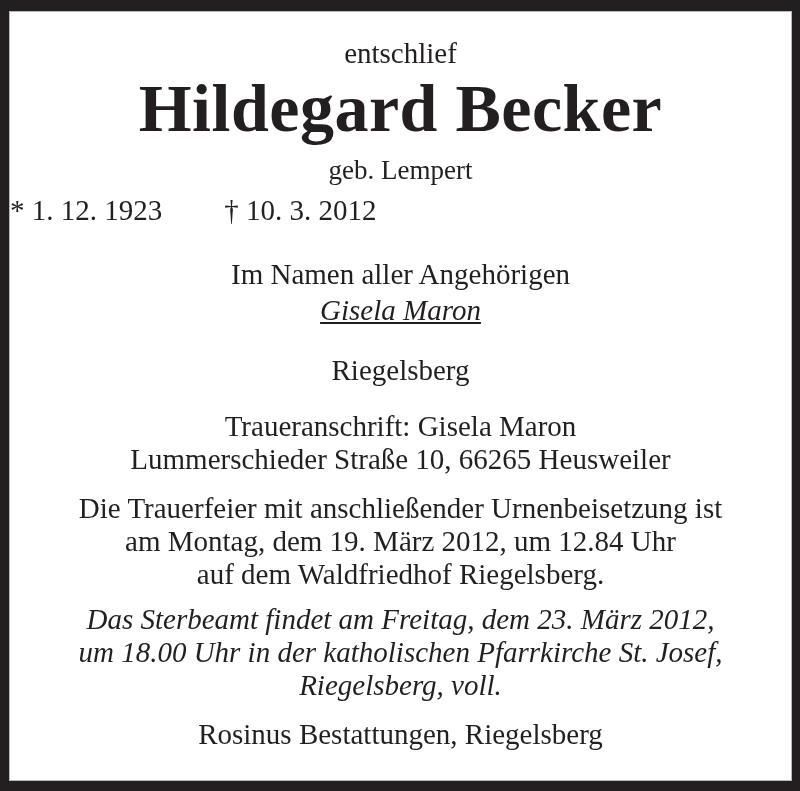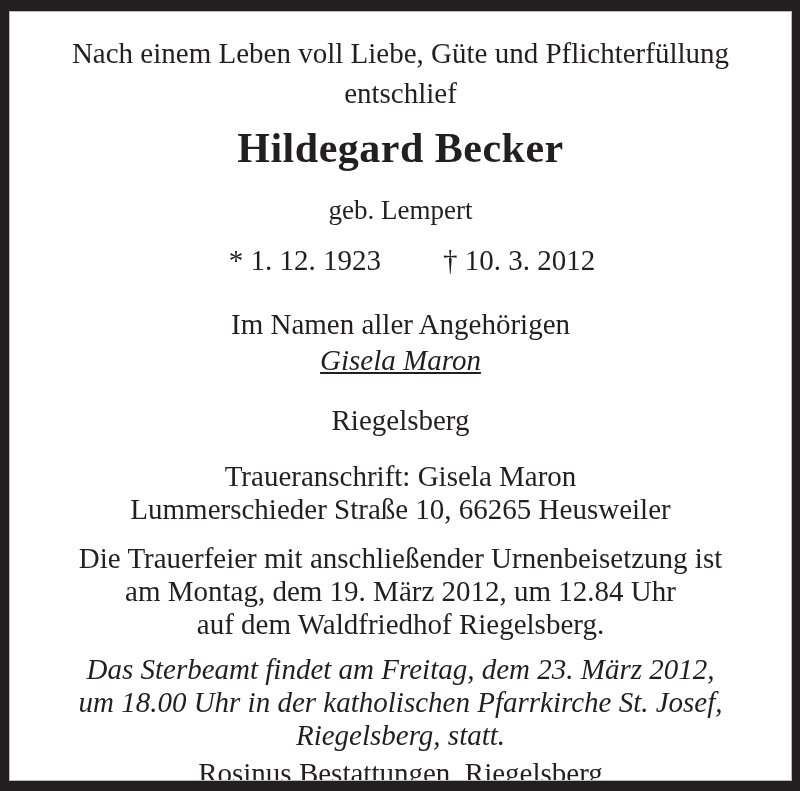--- a/index.html
+++ b/index.html
@@ -37,39 +37,38 @@
     padding-top: 21px;
     text-align: center;
     color: #231f20;
   }
   .intro {
     font-size: 29px;
     line-height: 40px;
   }
   .deceased-name {
     margin-top: 2px;
-    font-size: 42px;
+    font-size: 68px;
     line-height: 66px;
     font-weight: bold;
     letter-spacing: 0.5px;
   }
   .maiden {
     margin-top: 12px;
     font-size: 27px;
     line-height: 34px;
     text-align: center;
   }
   .dates {
-    margin-top: 15px;
+    margin-top: 5px;
     font-size: 29px;
     line-height: 36px;
     display: flex;
-    justify-content: center;
+    justify-content: flex-start;
     gap: 62px;
-    padding-left: 23px;
   }
   .on-behalf {
     margin-top: 28px;
     font-size: 29px;
     line-height: 36px;
   }
   .family {
     font-size: 29px;
     line-height: 36px;
     font-style: italic;
@@ -85,34 +84,33 @@
     font-size: 29px;
     line-height: 33px;
   }
   .paragraph {
     font-size: 29px;
     line-height: 33px;
   }
   .funeral { margin-top: 16px; }
   .mass { margin-top: 12px; font-style: italic; }
   .undertaker {
-    margin-top: 5px;
+    margin-top: 16px;
     font-size: 29px;
     line-height: 33px;
   }
 </style>
 </head>
 <body>
 
 <div class="frame">
   <div class="inner">
     <div class="content">
 
       <div class="intro">
-        <div>Nach einem Leben voll Liebe, Güte und Pflichterfüllung</div>
         <div>entschlief</div>
       </div>
 
       <div class="deceased-name">Hildegard Becker</div>
 
       <div class="maiden">geb. Lempert</div>
 
       <div class="dates">
         <span>* 1. 12. 1923</span>
         <span>† 10. 3. 2012</span>
@@ -131,20 +129,20 @@
 
       <div class="paragraph funeral">
         <div>Die Trauerfeier mit anschließender Urnenbeisetzung ist</div>
         <div>am Montag, dem 19. März 2012, um 12.84 Uhr</div>
         <div>auf dem Waldfriedhof Riegelsberg.</div>
       </div>
 
       <div class="paragraph mass">
         <div>Das Sterbeamt findet am Freitag, dem 23. März 2012,</div>
         <div>um 18.00 Uhr in der katholischen Pfarrkirche St. Josef,</div>
-        <div>Riegelsberg, statt.</div>
+        <div>Riegelsberg, voll.</div>
       </div>
 
       <div class="undertaker">Rosinus Bestattungen, Riegelsberg</div>
 
     </div>
   </div>
 </div>
 
 </body></html>

